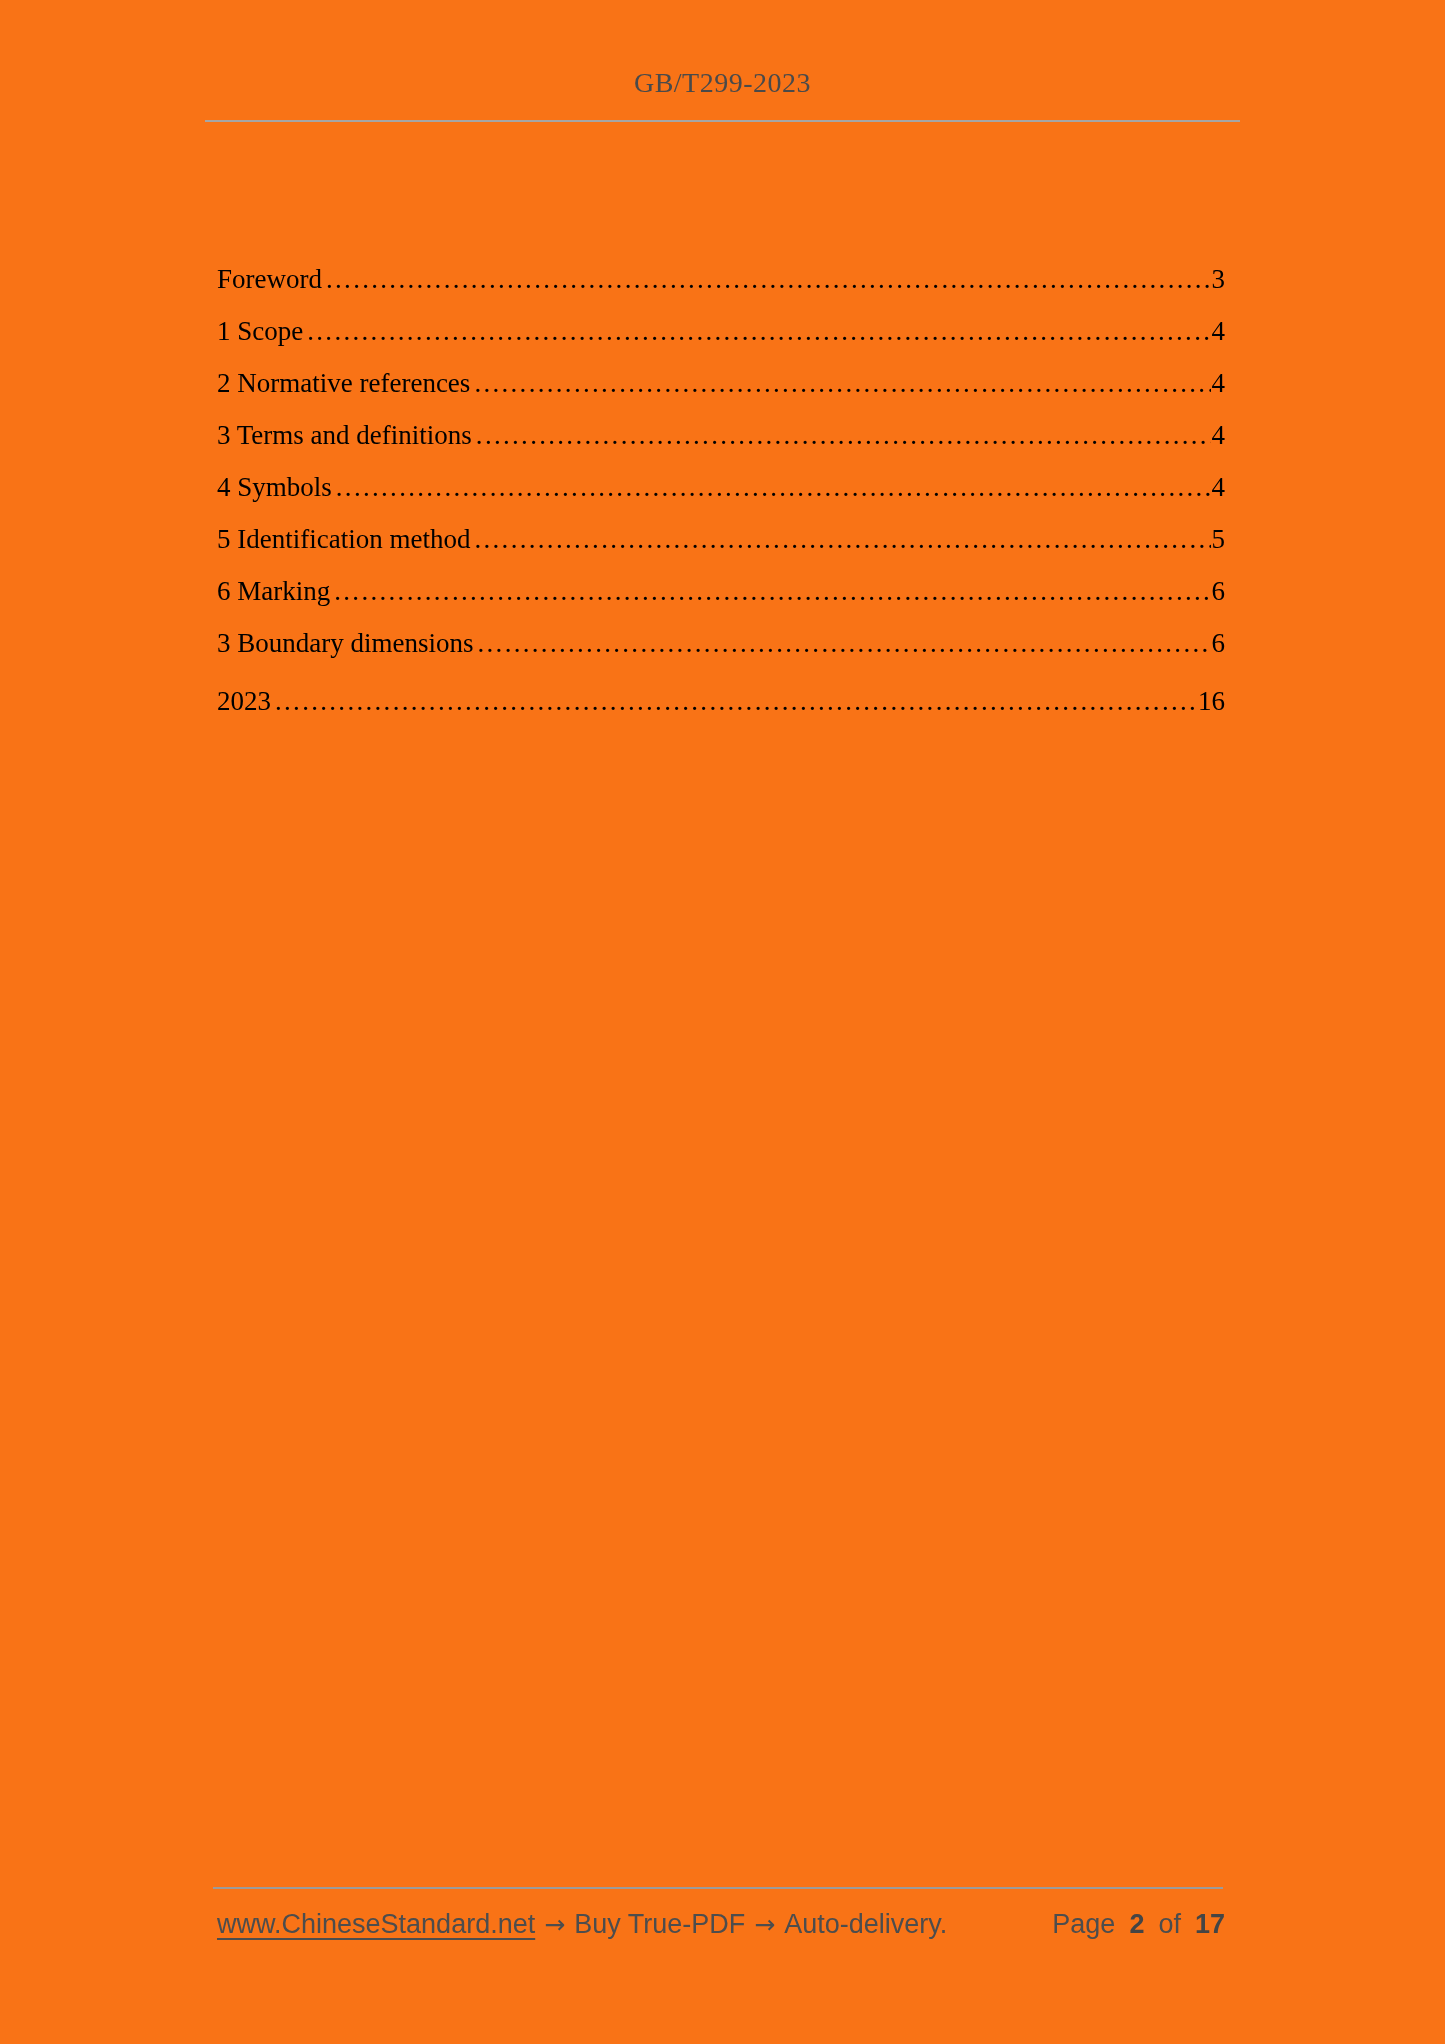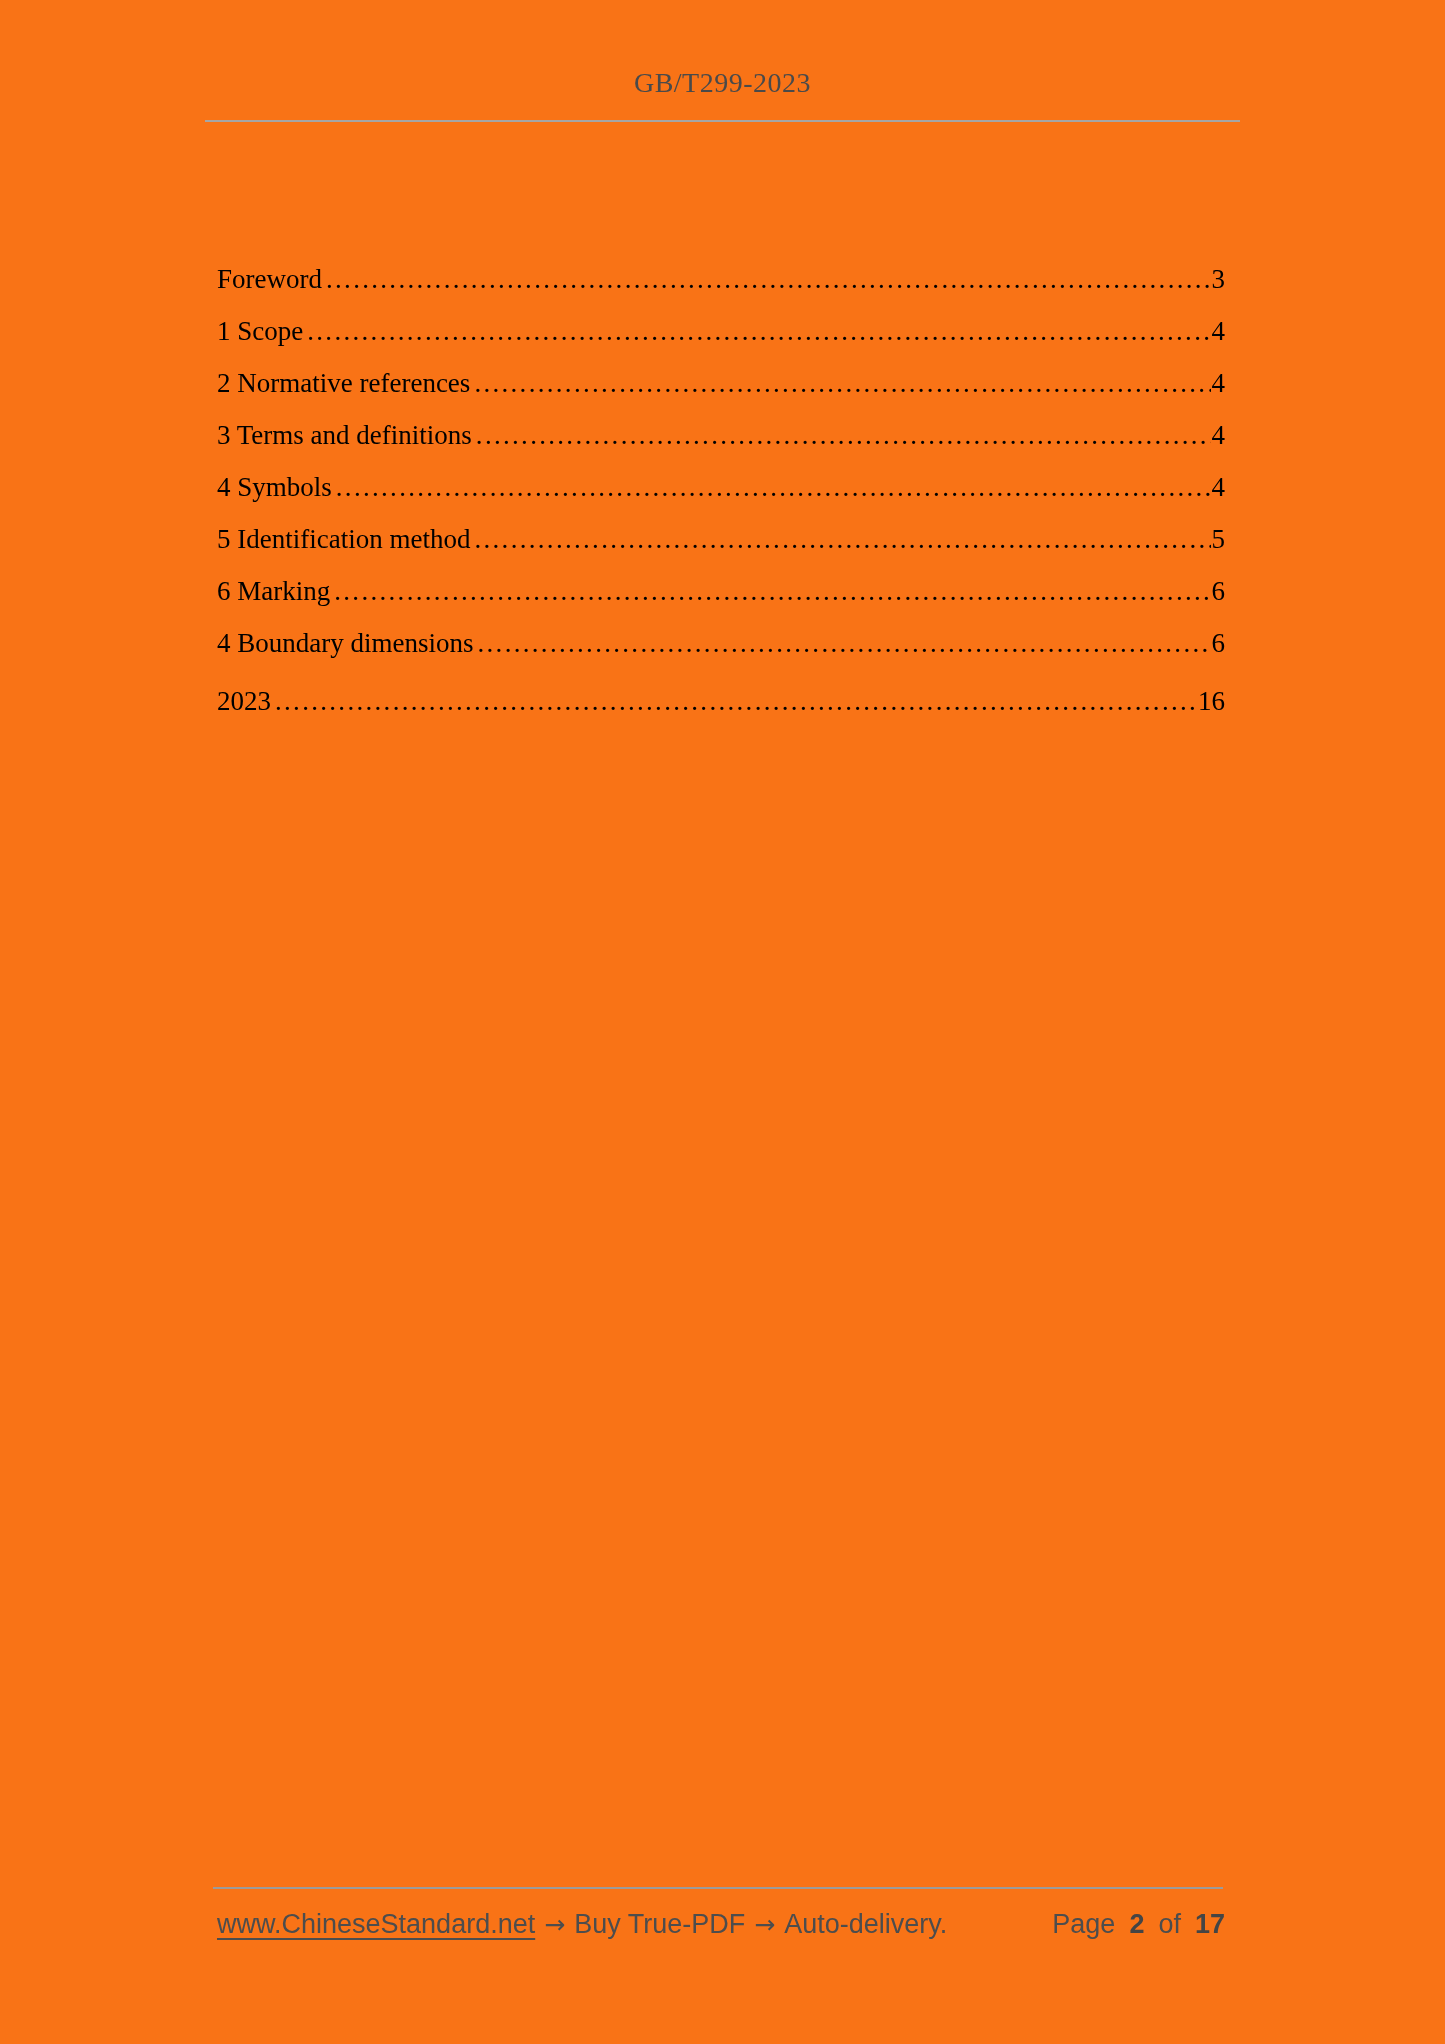--- a/index.html
+++ b/index.html
@@ -169,21 +169,21 @@
       <span class="toc-page">5</span>
     </div>
 
     <div class="toc-row">
       <span class="toc-label">6 Marking</span>
       <span class="dots"></span>
       <span class="toc-page">6</span>
     </div>
 
     <div class="toc-row">
-      <span class="toc-label">4 Boundary dimensions</span>
+      <span class="toc-label">3 Boundary dimensions</span>
       <span class="dots"></span>
       <span class="toc-page">6</span>
     </div>
 
     <div class="toc-annex">
       <div class="toc-row">
         <span class="toc-label">2023</span>
         <span class="dots"></span>
         <span class="toc-page">16</span>
       </div>

